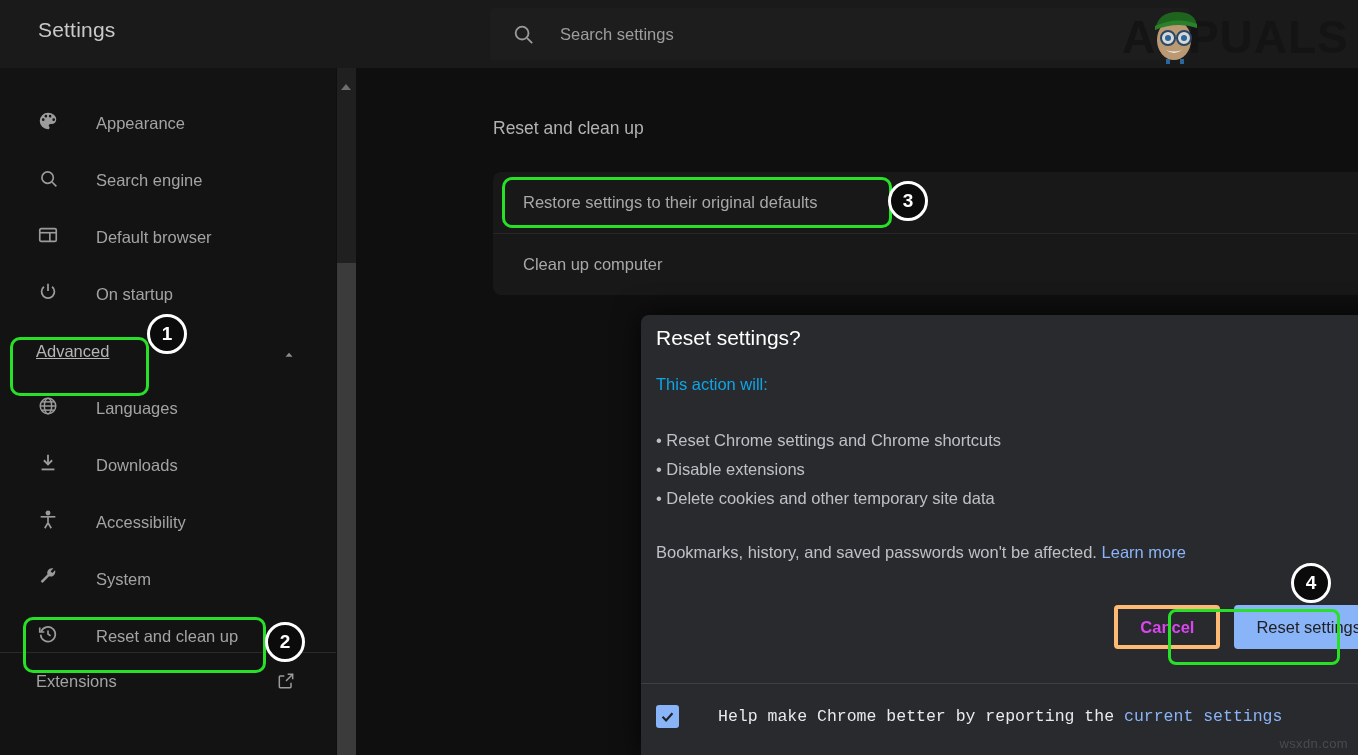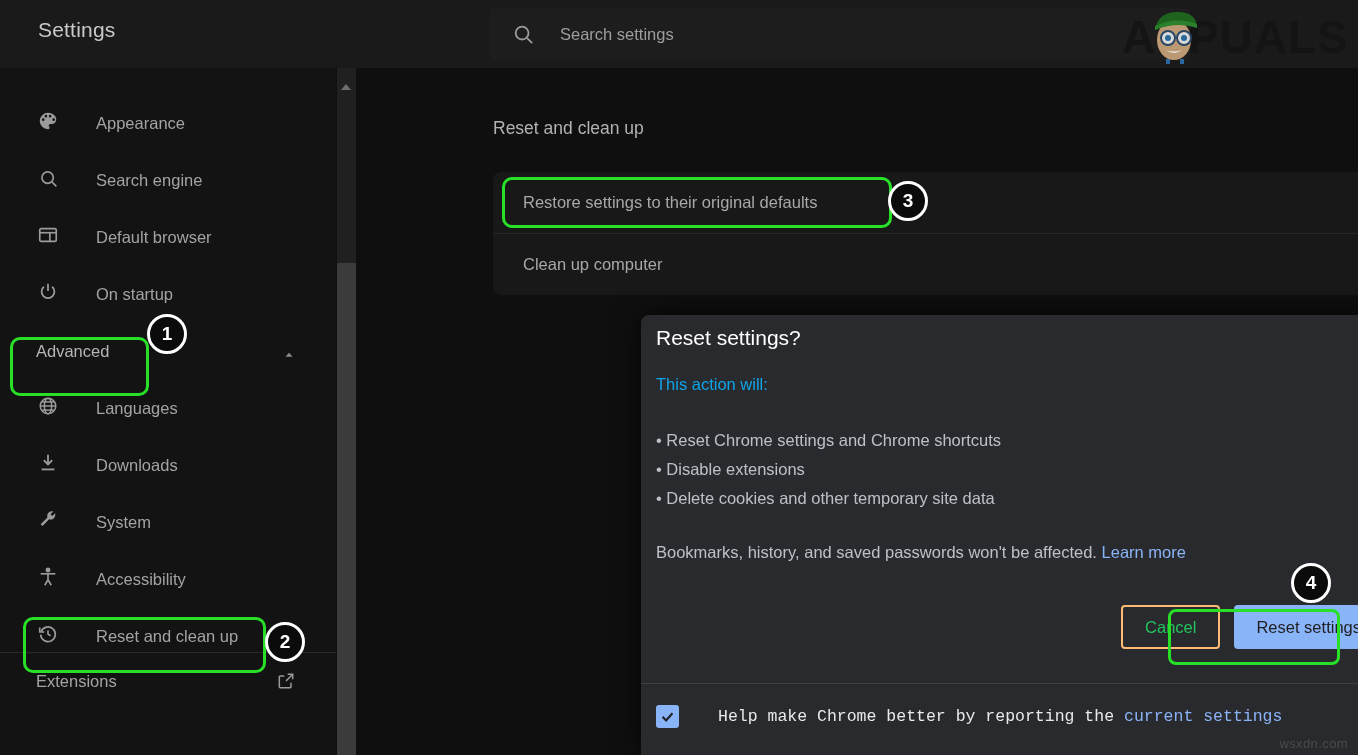--- a/index.html
+++ b/index.html
@@ -76,21 +76,21 @@
     display: flex; align-items: flex-end;
     color: #a3a3a3; font-size: 16.5px;
   }
   .nav-ic {
     position: absolute; left: 36px;
     width: 24px; height: 24px;
     color: #9b9b9b;
     display: flex; align-items: center; justify-content: center;
   }
   .nav-label { margin-left: 96px; }
-  .nav-item.adv .nav-label { margin-left: 36px; font-weight: 500; color: #b5b5b5; }
+  .nav-item.adv .nav-label { margin-left: 36px; font-weight: 500; color: #b5b5b5; text-decoration: underline; }
   .chev {
     position: absolute; right: 40px; width: 14px; height: 14px; color: #8d8d8d;
   }
   .divider {
     height: 1px; background: #2a2a2a; margin: 6px 0 0 0;
   }
   .ext-item {
     position: relative; height: 56px; display: flex; align-items: center;
     color: #a3a3a3; font-size: 16.5px;
   }
@@ -168,22 +168,23 @@
     display: flex; align-items: center; gap: 14px;
   }
   .btn {
     font-size: 16.5px;
     padding: 0 22px; height: 44px;
     display: flex; align-items: center; justify-content: center;
     border-radius: 4px;
     font-family: "Liberation Sans", sans-serif;
   }
   .btn-cancel {
-    color: #22c55e; background: transparent;
-    border: 2px solid #fdba74;
+    color: #d946ef; background: transparent;
+    border: 4px solid #fdba74;
+    font-weight: bold;
   }
   .btn-primary {
     color: #202124; background: #8ab4f8; border: 0;
     font-weight: 500;
   }
   .dlg-sep {
     position: absolute; left: 0; top: 368px; width: 760px; height: 1px;
     background: #3c4043;
   }
   .dlg-check-row {
@@ -342,38 +343,38 @@
           <path d="M12 3v10"></path>
             <path d="M7.5 9l4.5 4.5L16.5 9"></path>
           <line x1="5" y1="19" x2="19" y2="19"></line>
         </svg>
       </span>
       <span class="nav-label">Downloads</span>
     </div>
 
     <div class="nav-item">
       <span class="nav-ic">
-        <svg viewBox="0 0 24 24" width="22" height="22" fill="currentColor">
-          <path d="M20 6.4a5.1 5.1 0 0 1-6.7 4.8L6 18.5 4 16.5l7.3-7.3A5.1 5.1 0 0 1 16.1 2.5c.6 0 1.2.1 1.7.3l-3 3 1.9 1.9 3-3c.2.5.3 1.1.3 1.7z"></path>
-        </svg>
-      </span>
-      <span class="nav-label">System</span>
-    </div>
-
-    <div class="nav-item">
-      <span class="nav-ic">
         <svg viewBox="0 0 24 24" width="22" height="22" fill="none" stroke="currentColor" stroke-width="1.8">
           <circle cx="12" cy="4.3" r="1.8" fill="currentColor"></circle>
           <line x1="4" y1="8.5" x2="20" y2="8.5"></line>
           <line x1="12" y1="8.5" x2="12" y2="15"></line>
           <line x1="12" y1="15" x2="8.5" y2="21"></line>
           <line x1="12" y1="15" x2="15.5" y2="21"></line>
         </svg>
       </span>
       <span class="nav-label">Accessibility</span>
+    </div>
+
+    <div class="nav-item">
+      <span class="nav-ic">
+        <svg viewBox="0 0 24 24" width="22" height="22" fill="currentColor">
+          <path d="M20 6.4a5.1 5.1 0 0 1-6.7 4.8L6 18.5 4 16.5l7.3-7.3A5.1 5.1 0 0 1 16.1 2.5c.6 0 1.2.1 1.7.3l-3 3 1.9 1.9 3-3c.2.5.3 1.1.3 1.7z"></path>
+        </svg>
+      </span>
+      <span class="nav-label">System</span>
     </div>
 
     <div class="nav-item">
       <span class="nav-ic">
         <svg viewBox="0 0 24 24" width="22" height="22" fill="none" stroke="currentColor" stroke-width="1.8">
           <path d="M4.5 9.5A8 8 0 1 1 4 12.7"></path>
           <path d="M3 4.8v5h5"></path>
           <path d="M12 8.2V12l2.8 2"></path>
         </svg>
       </span>

